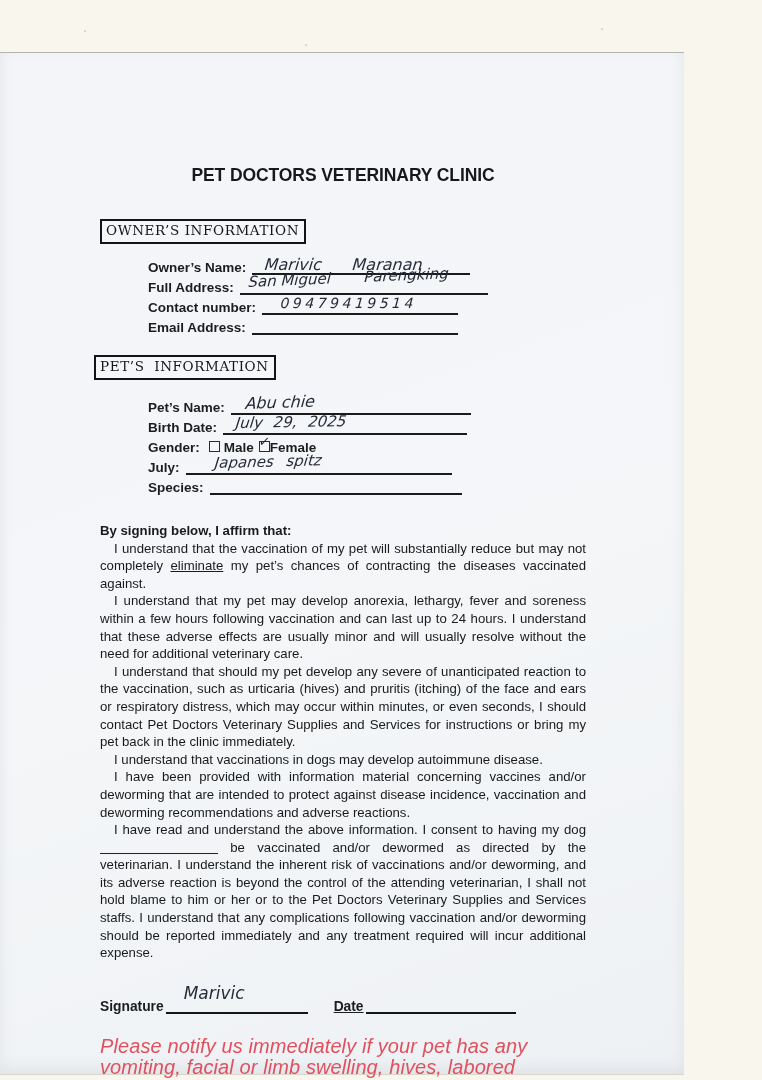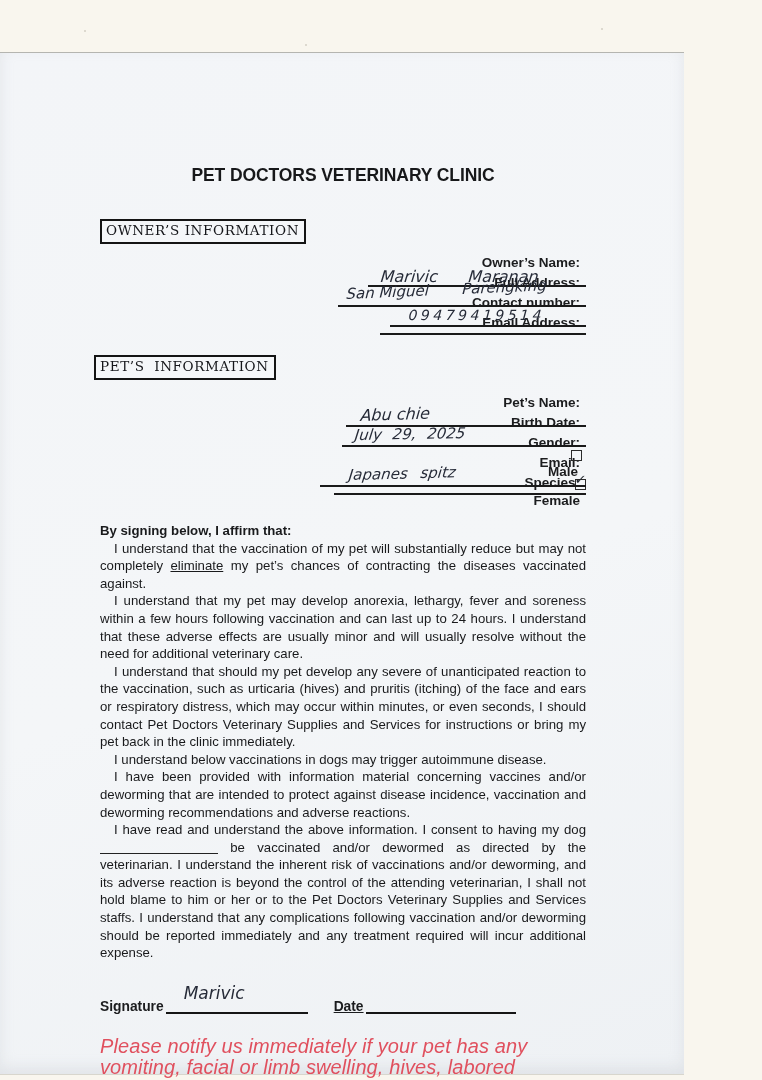--- a/index.html
+++ b/index.html
@@ -31,21 +31,21 @@
     border:2px solid #141414;padding:1px 5px 4px 4px;
     font-family:"DejaVu Serif","Liberation Serif",serif;
     font-weight:normal;font-size:13.5px;letter-spacing:.6px;color:#15161a;
     background:rgba(255,255,255,.15);
     white-space:pre;
   }
   .section-box.pet{margin-top:20px;margin-left:-3px;}
 
   .fields{margin-left:48px;margin-top:11px;}
   .fields.pet-fields{margin-top:15px;}
-  .frow{display:flex;align-items:flex-end;height:20px;font-weight:bold;font-size:13.5px;flex-direction:column;}
+  .frow{display:flex;align-items:flex-end;height:20px;font-weight:bold;font-size:13.5px;}
   .flabel{white-space:pre;margin-right:6px;}
   .fline{
     position:relative;border-bottom:2px solid #1a1a1a;height:20px;
     display:flex;align-items:flex-end;
   }
   .handwrite{
     font-family:"DejaVu Sans",cursive;font-style:italic;font-weight:normal;
     white-space:pre;color:#262b38;font-size:15px;line-height:15px;
     transform-origin:left bottom;position:relative;
   }
@@ -146,46 +146,46 @@
       </div>
       <div class="frow">
         <span class="flabel">Birth Date:</span>
         <span class="fline" style="width:244px;">
           <span class="handwrite hw-birth">July 29, 2025</span>
         </span>
       </div>
       <div class="frow">
         <span class="flabel">Gender:</span>
         <span class="cb male"></span>
-        <span class="flabel" style="margin-right:8px;">Male</span>
+        <span class="flabel" style="margin-right:2px;">Male</span>
         <span class="cb female">
           <span class="tick">✓</span>
         </span>
         <span class="flabel">Female</span>
       </div>
       <div class="frow">
-        <span class="flabel">Email:</span>
+        <span class="flabel">July:</span>
         <span class="fline" style="width:266px;">
           <span class="handwrite hw-breed">Japanes spitz</span>
         </span>
       </div>
       <div class="frow">
         <span class="flabel">Species:</span>
         <span class="fline" style="width:252px;">
           <span class="handwrite"></span>
         </span>
       </div>
     </div>
 
     <div class="affirmation">
       <p class="heading">By signing below, I affirm that:</p>
       <p><span>I understand that the vaccination of my pet will substantially reduce but may not completely </span><span class="u">eliminate</span><span> my pet’s chances of contracting the diseases vaccinated against.</span></p>
       <p>I understand that my pet may develop anorexia, lethargy, fever and soreness within a few hours following vaccination and can last up to 24 hours. I understand that these adverse effects are usually minor and will usually resolve without the need for additional veterinary care.</p>
       <p>I understand that should my pet develop any severe of unanticipated reaction to the vaccination, such as urticaria (hives) and pruritis (itching) of the face and ears or respiratory distress, which may occur within minutes, or even seconds, I should contact Pet Doctors Veterinary Supplies and Services for instructions or bring my pet back in the clinic immediately.</p>
-      <p>I understand below vaccinations in dogs may trigger autoimmune disease.</p>
+      <p>I understand that vaccinations in dogs may develop autoimmune disease.</p>
       <p>I have been provided with information material concerning vaccines and/or deworming that are intended to protect against disease incidence, vaccination and deworming recommendations and adverse reactions.</p>
       <p><span>I have read and understand the above information. I consent to having my dog </span><span class="blank"></span><span> be vaccinated and/or dewormed as directed by the veterinarian. I understand the inherent risk of vaccinations and/or deworming, and its adverse reaction is beyond the control of the attending veterinarian, I shall not hold blame to him or her or to the Pet Doctors Veterinary Supplies and Services staffs. I understand that any complications following vaccination and/or deworming should be reported immediately and any treatment required will incur additional expense.</span></p>
     </div>
 
     <div class="sig-row">
       <span>Signature</span>
       <span class="sig-line">
         <span class="handwrite hw-sig">Marivic</span>
       </span>
       <span class="date-label">Date</span>

